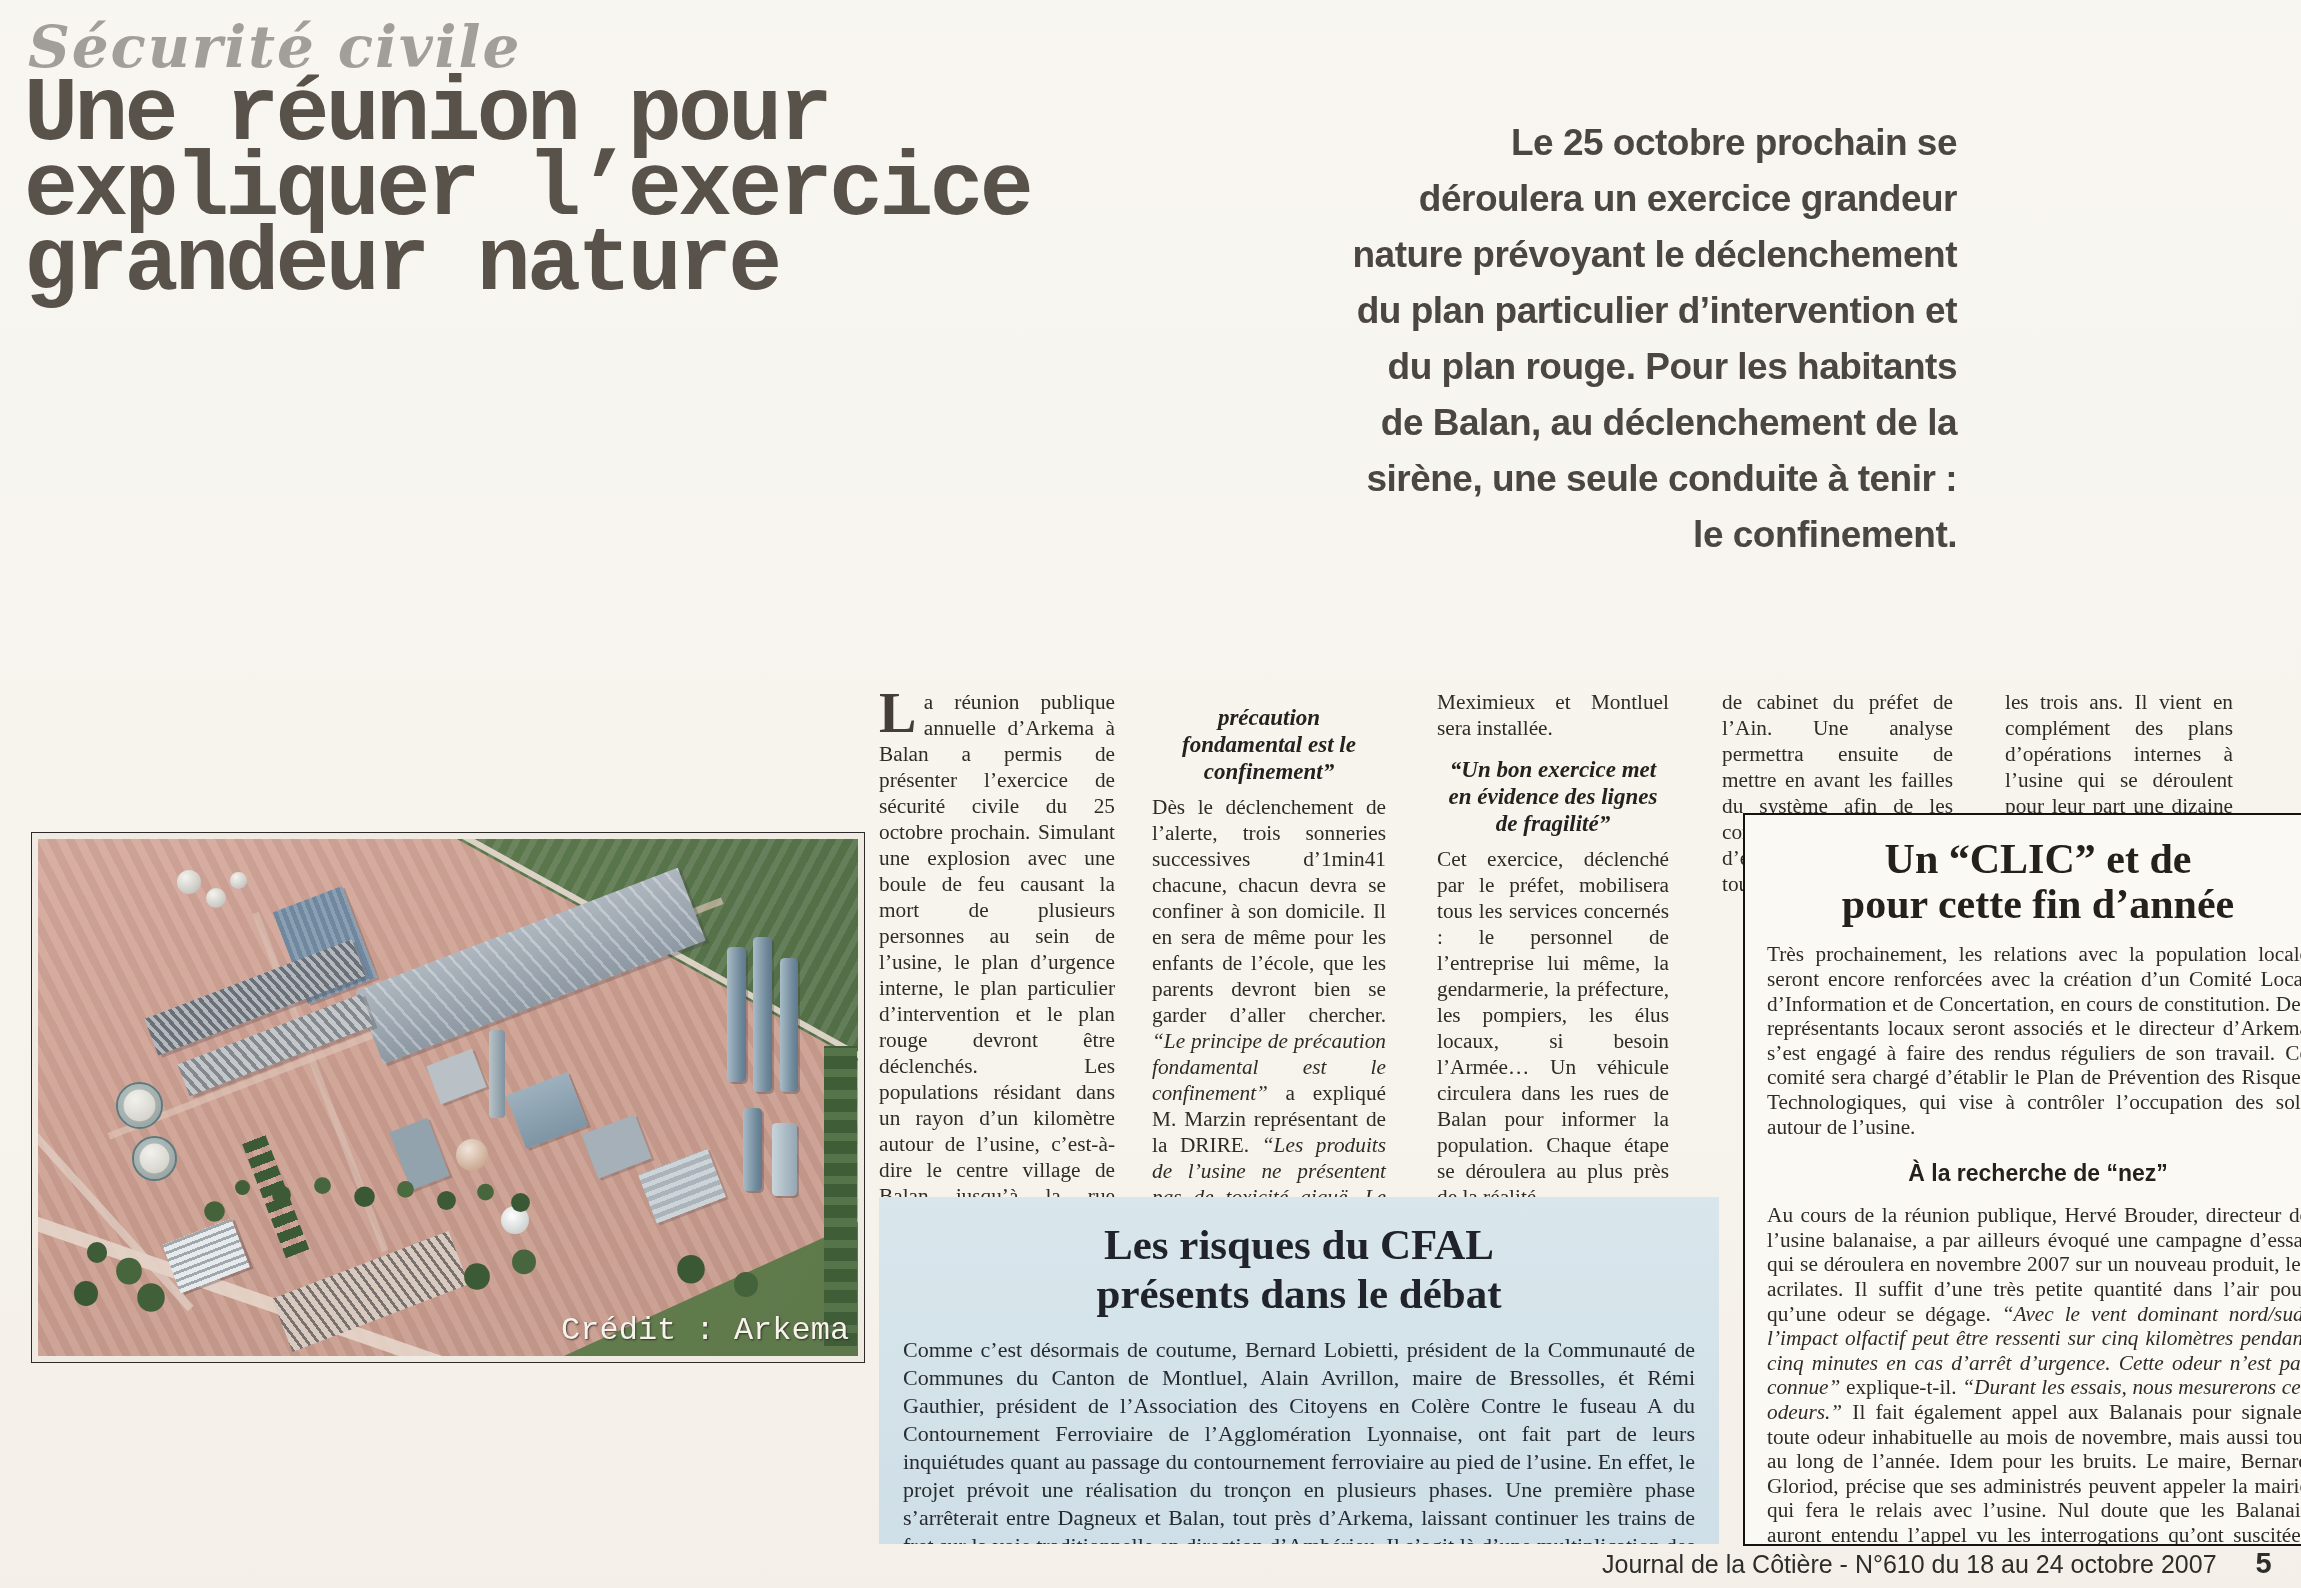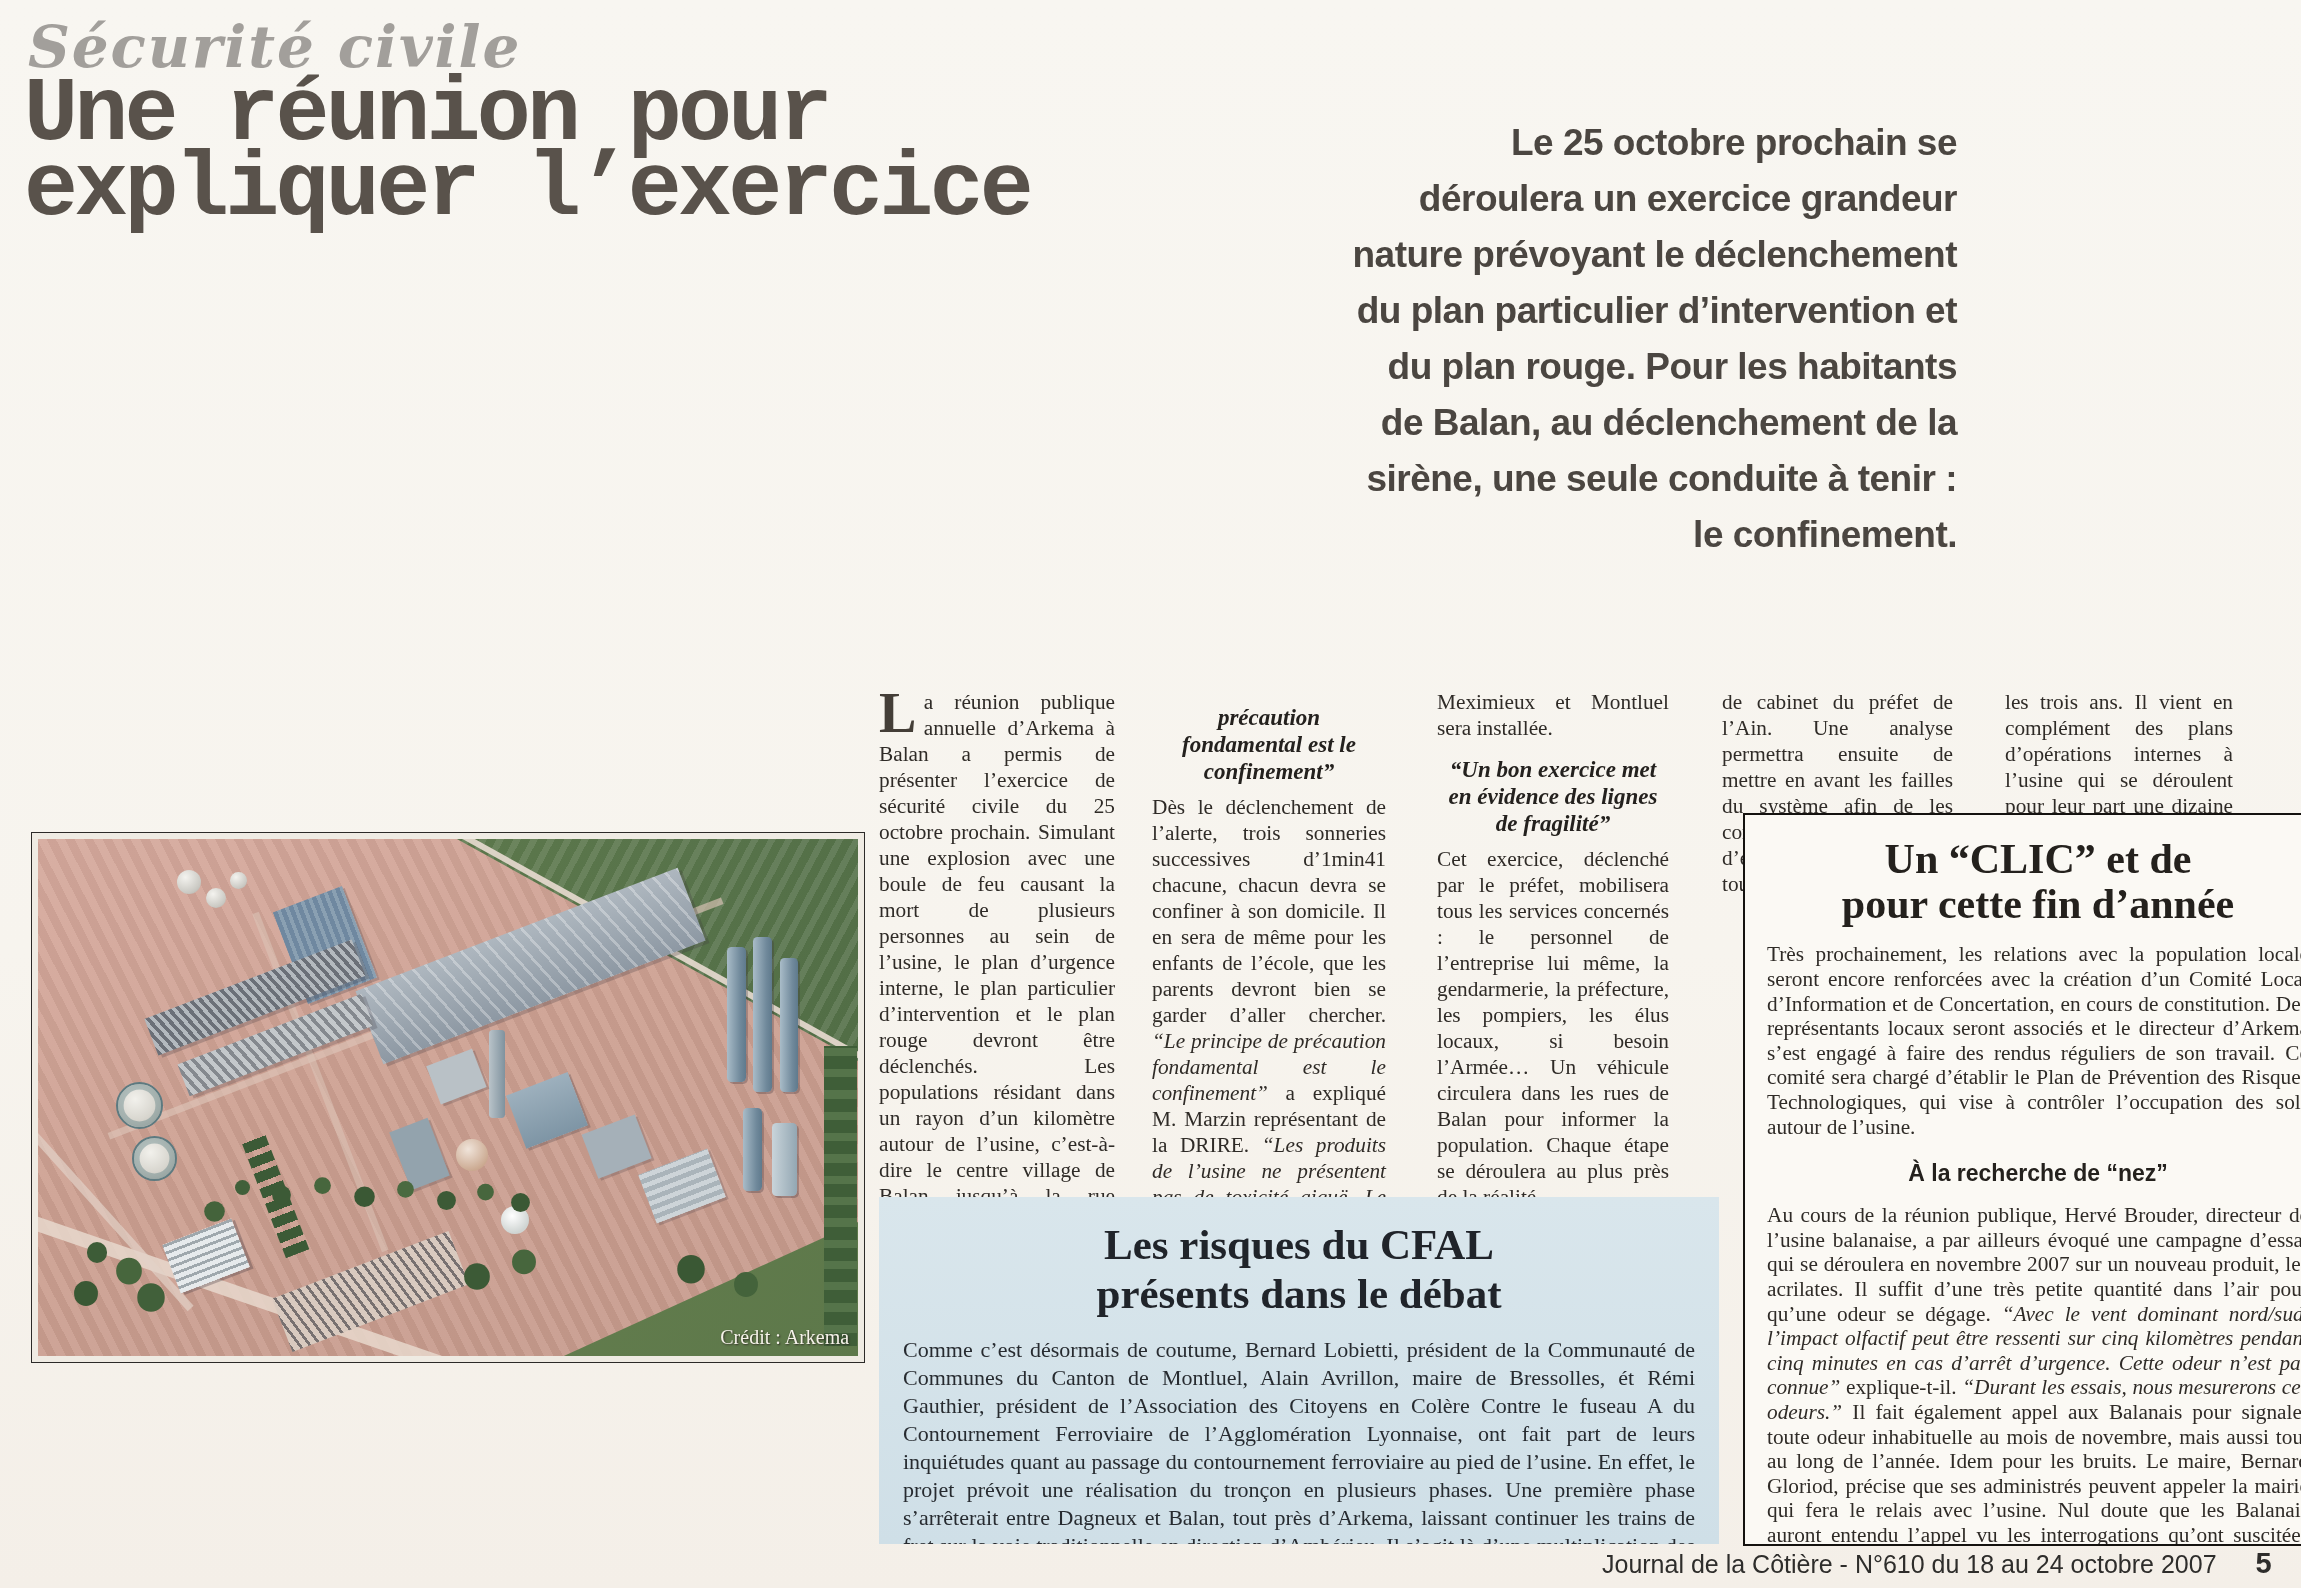--- a/index.html
+++ b/index.html
@@ -142,21 +142,21 @@
       163px 1.9px 0 0.9px #4a6a40, 204px 13px 0 1.9px #3c5a36, 243px 4.6px 0 0.9px #47663d,
       278px 15px 0 1.9px #3a5834, -28px 24px 0 2.8px #44633b;}
   .trees-b{left:6%;top:78%;width:20.4px;height:20.4px;border-radius:50%;background:#3d5c37;
     box-shadow:32px 18.6px 0 2.8px #47663d, -11px 41px 0 1.9px #3a5834, 54px 45px 0 3.7px #41603a,
       380px 24px 0 2.8px #3c5a36, 427px 9.3px 0 1.9px #47663d, 594px 16.7px 0 3.7px #3a5834,
       649px 32px 0 1.9px #44633b;}
   .treeband-r{left:95.8%;top:40%;width:4%;height:58%;
     background:repeating-linear-gradient(0deg,#3f5e38 0 13px,#55744a 13px 21.3px);}
   .credit{
     right:9.3px;bottom:7.4px;color:#f6f3ea;
-    font-family:Liberation Serif, serif;font-size:20px;
+    font-family:Liberation Mono, monospace;font-size:32px;
     text-shadow:0.9px 0.9px 1.9px rgba(40,30,30,.8);
   }
 
   
   .clicbox{
     left:1743px;top:813px;width:590px;height:733px;box-sizing:border-box;
     background:#fbf9f4;border:2.8px solid #14120f;
     padding:15px 22px;overflow:hidden;
   }
   .clic-title{
@@ -190,20 +190,21 @@
   }
   .footer .pageno{font-weight:bold;font-size:29px;margin-left:39px;margin-right:9.3px;}
 </style>
 </head>
 <body>
 
 <div class="abs kicker">Sécurité civile</div>
 <div class="abs headline">
   <div>Une réunion pour</div>
   <div>expliquer l’exercice</div>
+  <div>grandeur nature</div>
 </div>
 <div class="abs intro">Le 25 octobre prochain se déroulera un exercice grandeur nature prévoyant le déclenchement du plan particulier d’intervention et du plan rouge. Pour les habitants de Balan, au déclenchement de la sirène, une seule conduite à tenir : le confinement.</div>
 
 <div class="abs photo">
   <div class="scene">
     <div class="field"></div>
     <div class="field-road"></div>
     <div class="field2"></div>
     <div class="treeband-r"></div>
     <div class="road-bl"></div>

